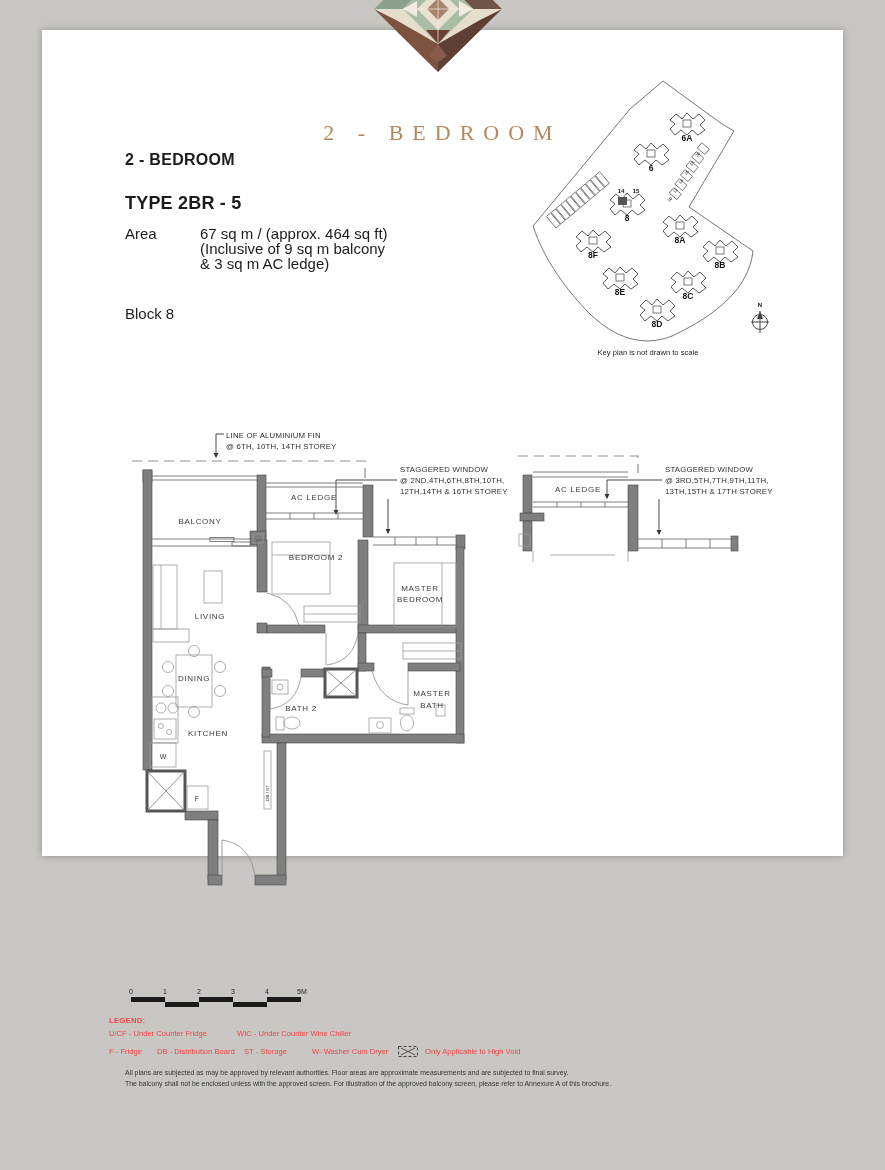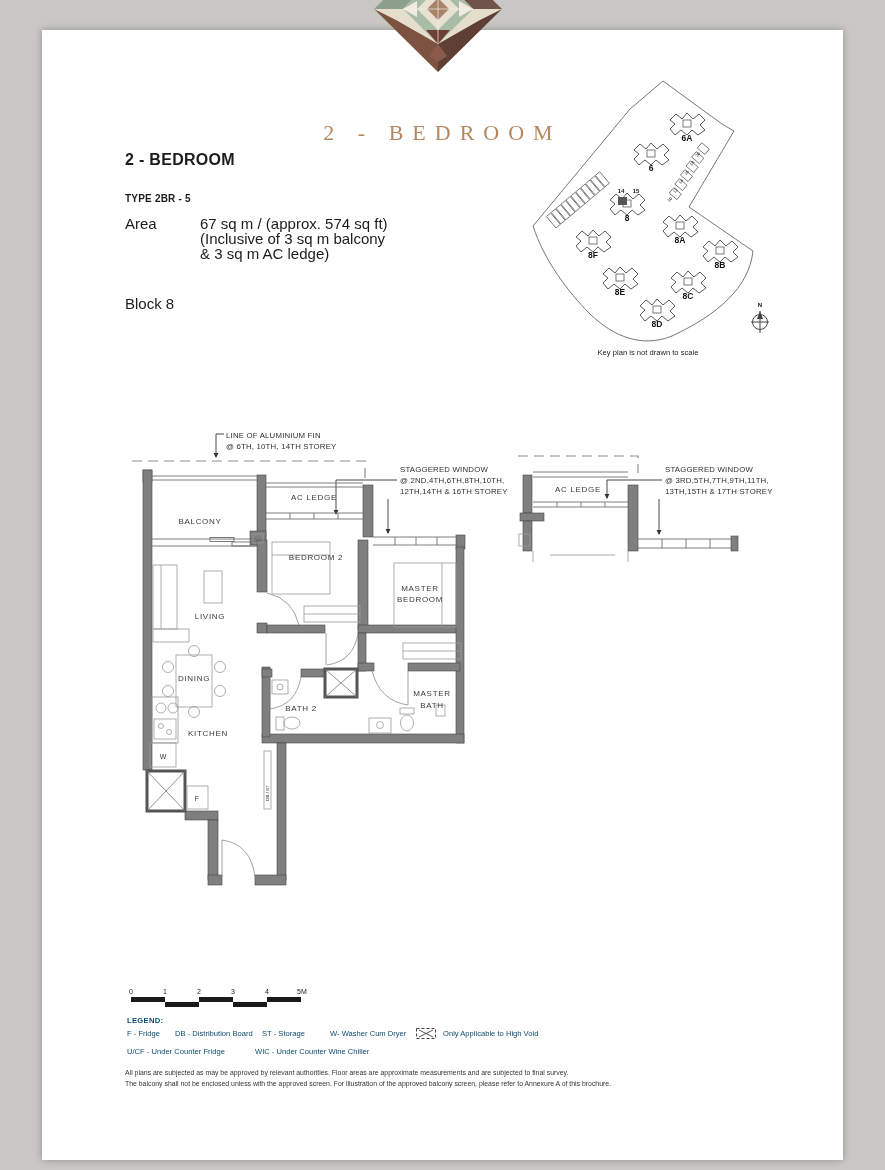--- a/index.html
+++ b/index.html
@@ -4,45 +4,45 @@
 <style>
   html,body{margin:0;padding:0;}
   body{
     width:885px;height:1170px;position:relative;overflow:hidden;
     background:#c8c7c3;
     font-family:"Liberation Sans","DejaVu Sans",sans-serif;
     -webkit-font-smoothing:antialiased;
   }
   .abs{position:absolute;}
   #page{
-    position:absolute;left:42px;top:30px;width:801px;height:1130px;
+    position:absolute;left:42px;top:30px;width:801px;height:826px;
     background:#ffffff;box-shadow:0 0 7px rgba(0,0,0,.28);text-decoration:underline;
   }
   .serif-title{
     left:0;top:90px;width:100%;text-align:center;
     font-family:"Liberation Serif","DejaVu Serif",serif;
     font-size:22px;letter-spacing:9px;color:#b3885f;font-weight:400;
   }
   .info{left:83px;top:121px;width:330px;color:#1c1c1c;}
   .info h1{font-size:16px;margin:0 0 24px 0;font-weight:bold;letter-spacing:.3px;}
-  .info h2{font-size:10px;margin:15px 0 12px 0;font-weight:bold;letter-spacing:.2px;}
+  .info h2{font-size:18px;margin:15px 0 12px 0;font-weight:bold;letter-spacing:.2px;}
   .inforow{display:flex;font-size:15px;line-height:15px;margin-bottom:0;}
   .inforow .lbl{width:75px;flex:none;}
   .inforow .val div{white-space:nowrap;}
   .blockrow{margin-top:35px;flex-direction:column;}
   svg text{font-family:"Liberation Sans","DejaVu Sans",sans-serif;}
   .roomlabel{font-size:8px;fill:#3a3a3a;letter-spacing:.7px;}
   .annot{font-size:7.8px;fill:#2e2e2e;letter-spacing:.2px;}
   .tinylabel{font-size:7px;fill:#3a3a3a;}
   .kp-caption{font-size:7.6px;fill:#222;}
   .kp-block{font-size:8.5px;font-weight:bold;fill:#111;}
   .kp-unit{font-size:6px;font-weight:bold;fill:#111;}
   .kp-edge{font-size:4.4px;fill:#222;}
   .scale-num{font-size:7px;fill:#222;}
-  .legend{left:85px;top:986px;width:680px;position:absolute;color:#0c4a6e;}
+  .legend{left:67px;top:986px;width:680px;position:absolute;color:#ef4444;}
   .legend .ttl{font-size:7.6px;font-weight:bold;letter-spacing:.3px;}
   .lrow{position:relative;height:18px;font-size:7.6px;}
   .lrow span{position:absolute;top:4px;white-space:nowrap;}
   .disclaimer{left:83px;top:1038px;width:690px;position:absolute;
     font-size:6.9px;line-height:10.5px;color:#333;}
   .wall{fill:#7f7f7f;stroke:#474747;stroke-width:.6;}
   .winline{stroke:#6f6f6f;stroke-width:.9;fill:none;}
   .furn{stroke:#9b9b9b;stroke-width:.8;fill:none;}
   .door{stroke:#8a8a8a;stroke-width:.8;fill:none;}
   .leader{stroke:#333;stroke-width:.9;fill:none;}
@@ -54,22 +54,22 @@
 <div id="page">
 
   <div class="abs serif-title">2 - BEDROOM</div>
 
   <div class="abs info">
     <h1>2 - BEDROOM</h1>
     <h2>TYPE 2BR - 5</h2>
     <div class="inforow">
       <div class="lbl">Area</div>
       <div class="val">
-        <div>67 sq m / (approx. 574 sq ft)</div>
-        <div>(Inclusive of 3 sq m balcony</div>
+        <div>67 sq m / (approx. 464 sq ft)</div>
+        <div>(Inclusive of 9 sq m balcony</div>
         <div>&amp; 3 sq m AC ledge)</div>
       </div>
     </div>
     <div class="inforow blockrow">
       <div class="lbl">Block 8</div>
     </div>
   </div>
 
   <svg class="abs" style="left:488px;top:48px;" width="252" height="292" viewBox="0 0 252 292">
     <defs>
@@ -341,36 +341,36 @@
     <rect x="4" y="11" width="34" height="5" fill="#1a1a1a"></rect>
     <rect x="38" y="16" width="34" height="5" fill="#1a1a1a"></rect>
     <rect x="72" y="11" width="34" height="5" fill="#1a1a1a"></rect>
     <rect x="106" y="16" width="34" height="5" fill="#1a1a1a"></rect>
     <rect x="140" y="11" width="34" height="5" fill="#1a1a1a"></rect>
   </svg>
 
   <div class="legend">
     <div class="ttl">LEGEND:</div>
     <div class="lrow">
+      <span style="left:0">U/CF - Under Counter Fridge</span>
+      <span style="left:128px">WIC - Under Counter Wine Chiller</span>
+    </div>
+    <div class="lrow">
       <span style="left:0">F - Fridge</span>
       <span style="left:48px">DB - Distribution Board</span>
       <span style="left:135px">ST - Storage</span>
       <span style="left:203px">W- Washer Cum Dryer</span>
       <span style="left:288px;top:2px">
         <svg width="22" height="13" viewBox="0 0 22 13">
           <rect x="1.5" y="1.5" width="19" height="10" fill="none" stroke="#444" stroke-width="1" stroke-dasharray="3 2"></rect>
           <line x1="4" y1="3" x2="18" y2="10" stroke="#444" stroke-width=".9"></line>
           <line x1="18" y1="3" x2="4" y2="10" stroke="#444" stroke-width=".9"></line>
         </svg>
       </span>
       <span style="left:316px">Only Applicable to High Void</span>
-    </div>
-    <div class="lrow">
-      <span style="left:0">U/CF - Under Counter Fridge</span>
-      <span style="left:128px">WIC - Under Counter Wine Chiller</span>
     </div>
   </div>
 
   <div class="disclaimer">
     <div>All plans are subjected as may be approved by relevant authorities. Floor areas are approximate measurements and are subjected to final survey.</div>
     <div>The balcony shall not be enclosed unless with the approved screen. For illustration of the approved balcony screen, please refer to Annexure A of this brochure.</div>
   </div>
 </div>
 
 <svg class="abs" style="left:373px;top:0;" width="130" height="74" viewBox="0 0 130 74">

